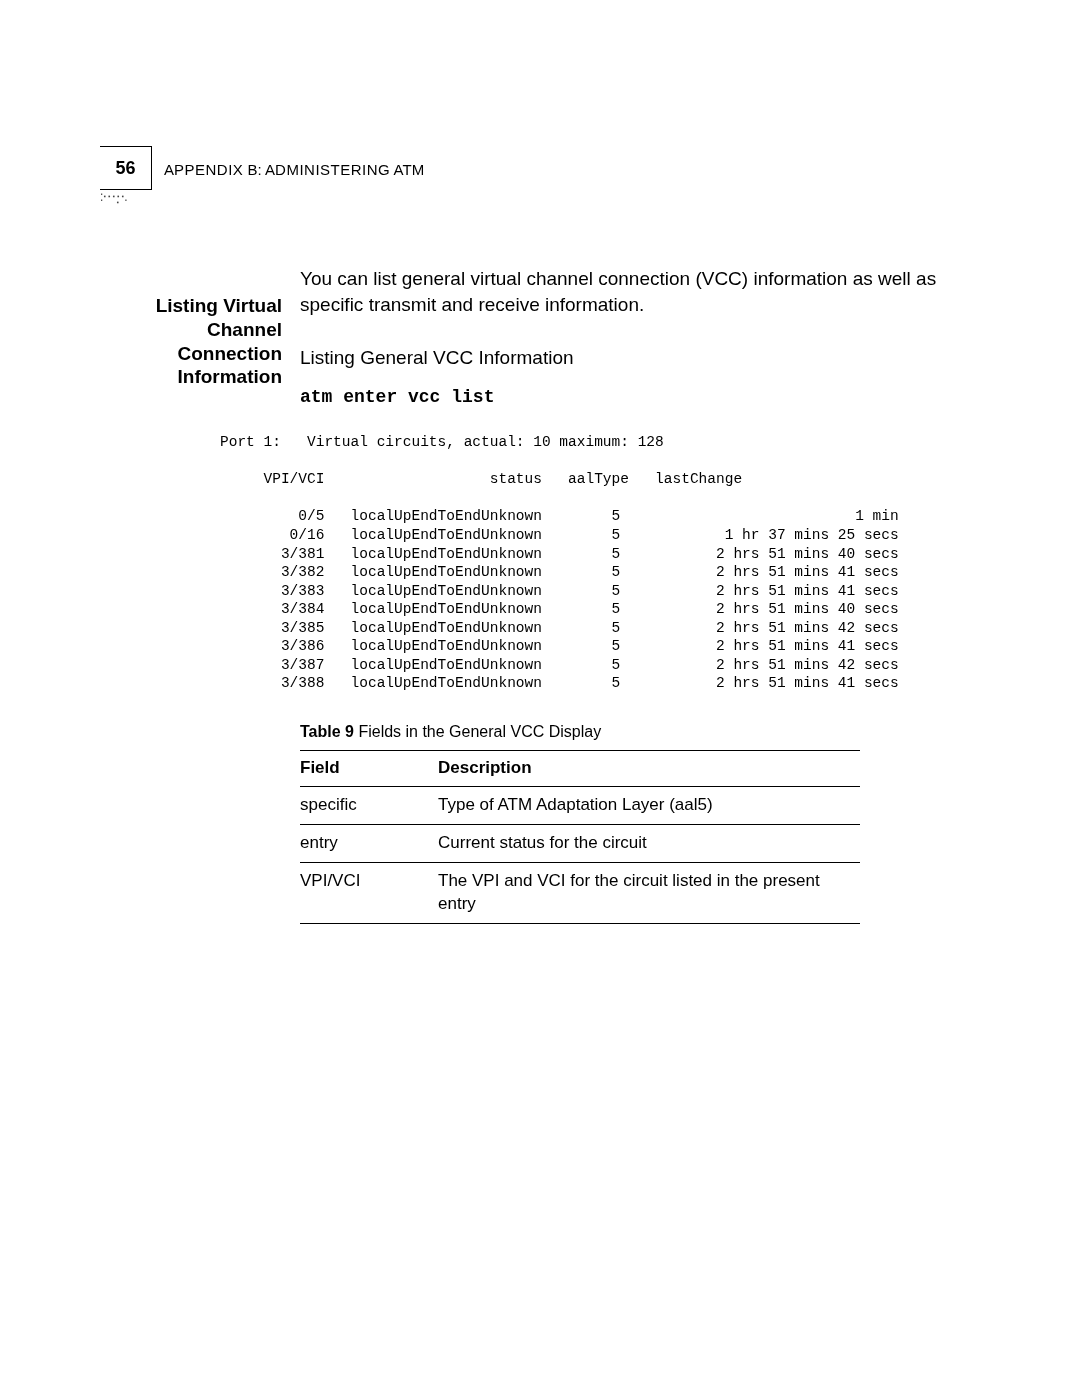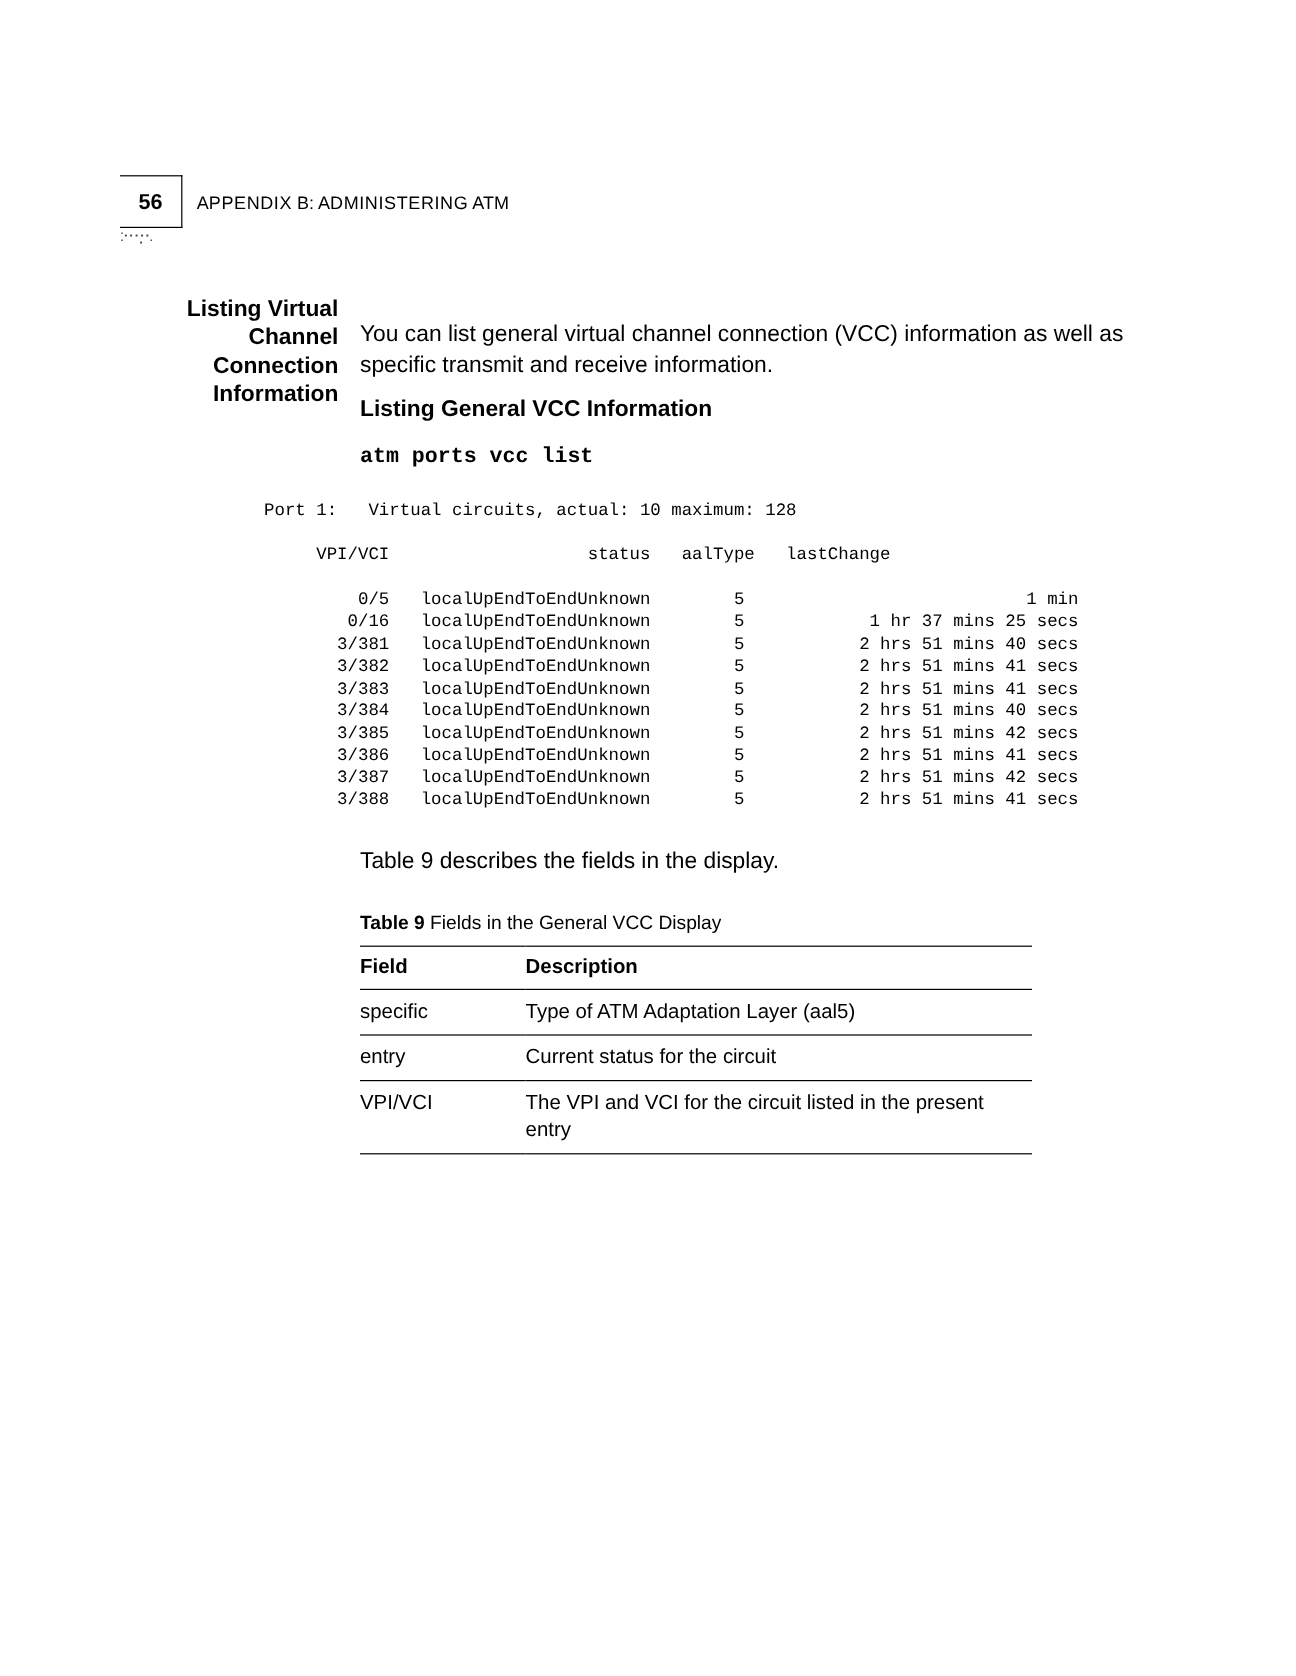--- a/index.html
+++ b/index.html
@@ -65,29 +65,30 @@
   }
   .leftcol {
     width: 200px;
     flex: 0 0 200px;
     text-align: right;
     padding-right: 18px;
     box-sizing: border-box;
     font-weight: 700;
     font-size: 19px;
     line-height: 1.25;
+    margin-top: 48px;
   }
   .rightcol {
     flex: 1 1 auto;
     font-size: 19px;
     line-height: 1.35;
   }
   .sub-head {
-    font-weight: 700;
-    margin-top: 12px;
+    font-weight: 400;
+    margin-top: 28px;
     margin-bottom: 6px;
   }
   .cmd {
     font-family: "Courier New", monospace;
     font-weight: 700;
     font-size: 18px;
     margin-top: 14px;
     margin-bottom: 18px;
   }
   .para { margin-top: 20px; }
@@ -142,39 +143,38 @@
 
   <div class="dots">.<br>.･････.<br>&nbsp;&nbsp;&nbsp;&nbsp;&nbsp;&nbsp;&nbsp;&nbsp;･</div>
 
   <div class="content">
 
     <div class="row">
       <div class="leftcol">Listing Virtual Channel Connection Information</div>
       <div class="rightcol">
         <div class="para">You can list general virtual channel connection (VCC) information as well as specific transmit and receive information.</div>
         <div class="sub-head">Listing General VCC Information</div>
-        <div class="cmd">atm ports vcc list</div>
+        <div class="cmd">atm enter vcc list</div>
 
         <div class="mono-block" id="mono-block">Port 1:   Virtual circuits, actual: 10 maximum: 128
 
      VPI/VCI                   status   aalType   lastChange
 
          0/5   localUpEndToEndUnknown        5                           1 min
         0/16   localUpEndToEndUnknown        5            1 hr 37 mins 25 secs
        3/381   localUpEndToEndUnknown        5           2 hrs 51 mins 40 secs
        3/382   localUpEndToEndUnknown        5           2 hrs 51 mins 41 secs
        3/383   localUpEndToEndUnknown        5           2 hrs 51 mins 41 secs
        3/384   localUpEndToEndUnknown        5           2 hrs 51 mins 40 secs
        3/385   localUpEndToEndUnknown        5           2 hrs 51 mins 42 secs
        3/386   localUpEndToEndUnknown        5           2 hrs 51 mins 41 secs
        3/387   localUpEndToEndUnknown        5           2 hrs 51 mins 42 secs
        3/388   localUpEndToEndUnknown        5           2 hrs 51 mins 41 secs
 </div>
 
-        <div class="para" style="margin-top:28px">Table 9 describes the fields in the display.</div>
 
         <div class="table-caption">
           <b>Table 9</b><span>   Fields in the General VCC Display</span>
         </div>
 
         <table class="fields">
           <thead>
             <tr>
               <th>Field</th>
               <th>Description</th>

